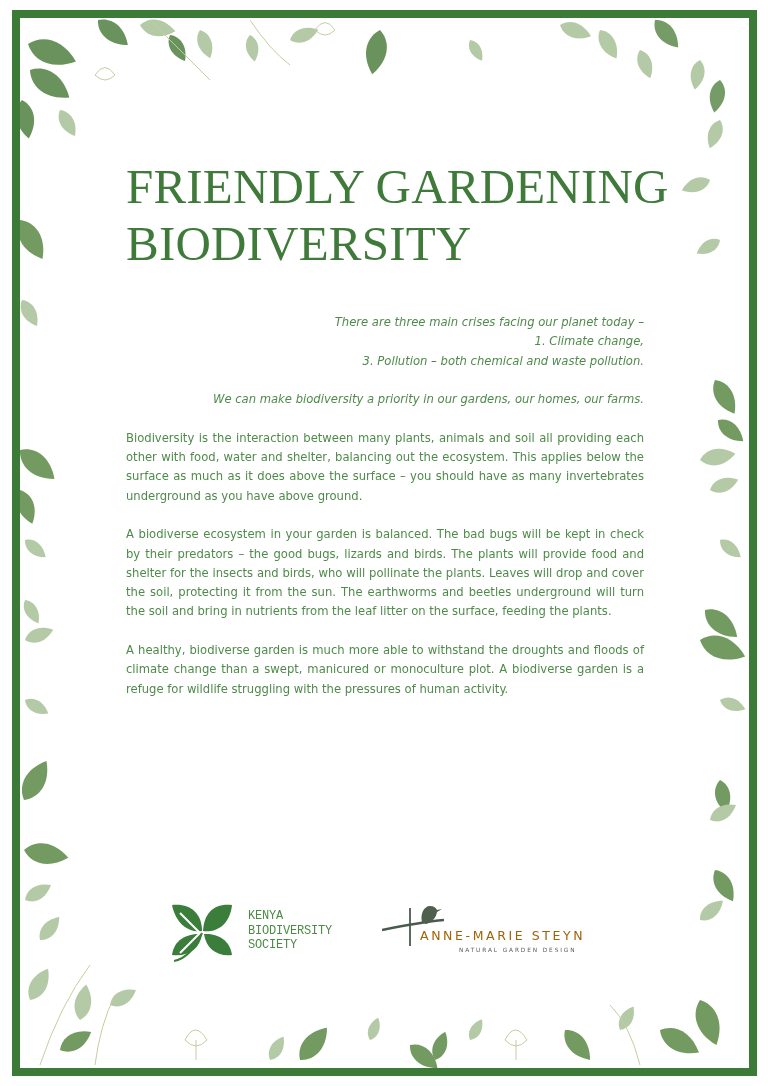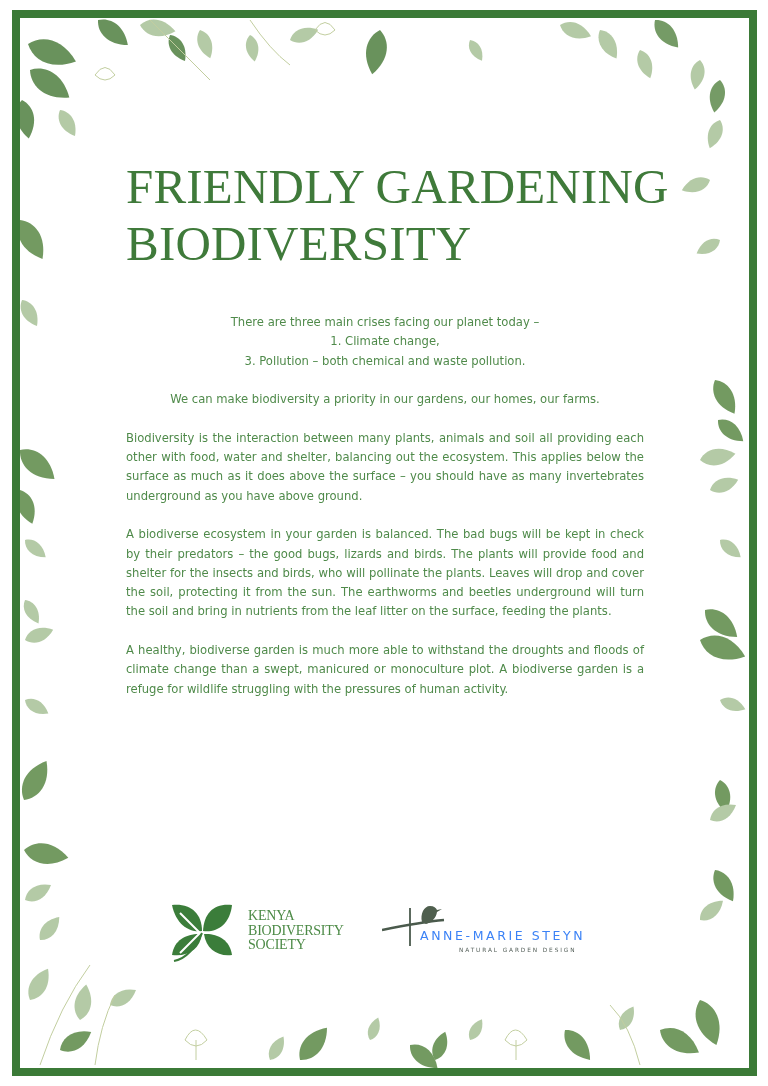--- a/index.html
+++ b/index.html
@@ -15,35 +15,35 @@
       font-family: "Liberation Serif", "DejaVu Serif", serif;
       font-weight: normal; color: #3f7a3a;
       font-size: 49px; line-height: 57px; letter-spacing: 0.2px;
     }
     .body {
       position: absolute; left: 126px; top: 313px; width: 518px;
       font-family: "DejaVu Sans", sans-serif; color: #4f8a4a;
       font-size: 11.6px; line-height: 19.3px;
     }
     .body p { margin: 0 0 19.3px 0; text-align: justify; }
-    .body p.nojust { text-align: center; }
+    .body p.nojust { text-align: right; font-style: italic; }
     .body .line { display: block; }
     .logos { position: absolute; left: 170px; top: 900px; width: 450px; height: 60px; }
     .khs { position: absolute; left: 0; top: 3px; width: 190px; height: 60px; }
     .khs svg { position: absolute; left: 0; top: 0; }
     .khs-text {
       position: absolute; left: 78px; top: 6px;
-      font-family: Liberation Serif, serif; color: #4c8a46;
-      font-size: 14px; line-height: 14.5px; letter-spacing: -0.2px;
+      font-family: Liberation Mono, monospace; color: #4c8a46;
+      font-size: 12px; line-height: 14.5px; letter-spacing: -0.2px;
     }
     .ams { position: absolute; left: 212px; top: 0; width: 240px; height: 60px; }
     .ams svg { position: absolute; left: 0; top: 0; }
     .ams-name {
       position: absolute; left: 38px; top: 28px;
-      font-family: "DejaVu Sans", sans-serif; color: #3b82f6;
+      font-family: "DejaVu Sans", sans-serif; color: #a16207;
       font-size: 12.5px; letter-spacing: 2.6px; white-space: nowrap;
     }
     .ams-sub {
       position: absolute; left: 77px; top: 47px;
       font-family: "DejaVu Sans", sans-serif; color: #55605a;
       font-size: 5.8px; letter-spacing: 1.9px; white-space: nowrap;
     }
   </style>
 </head>
 <body>

